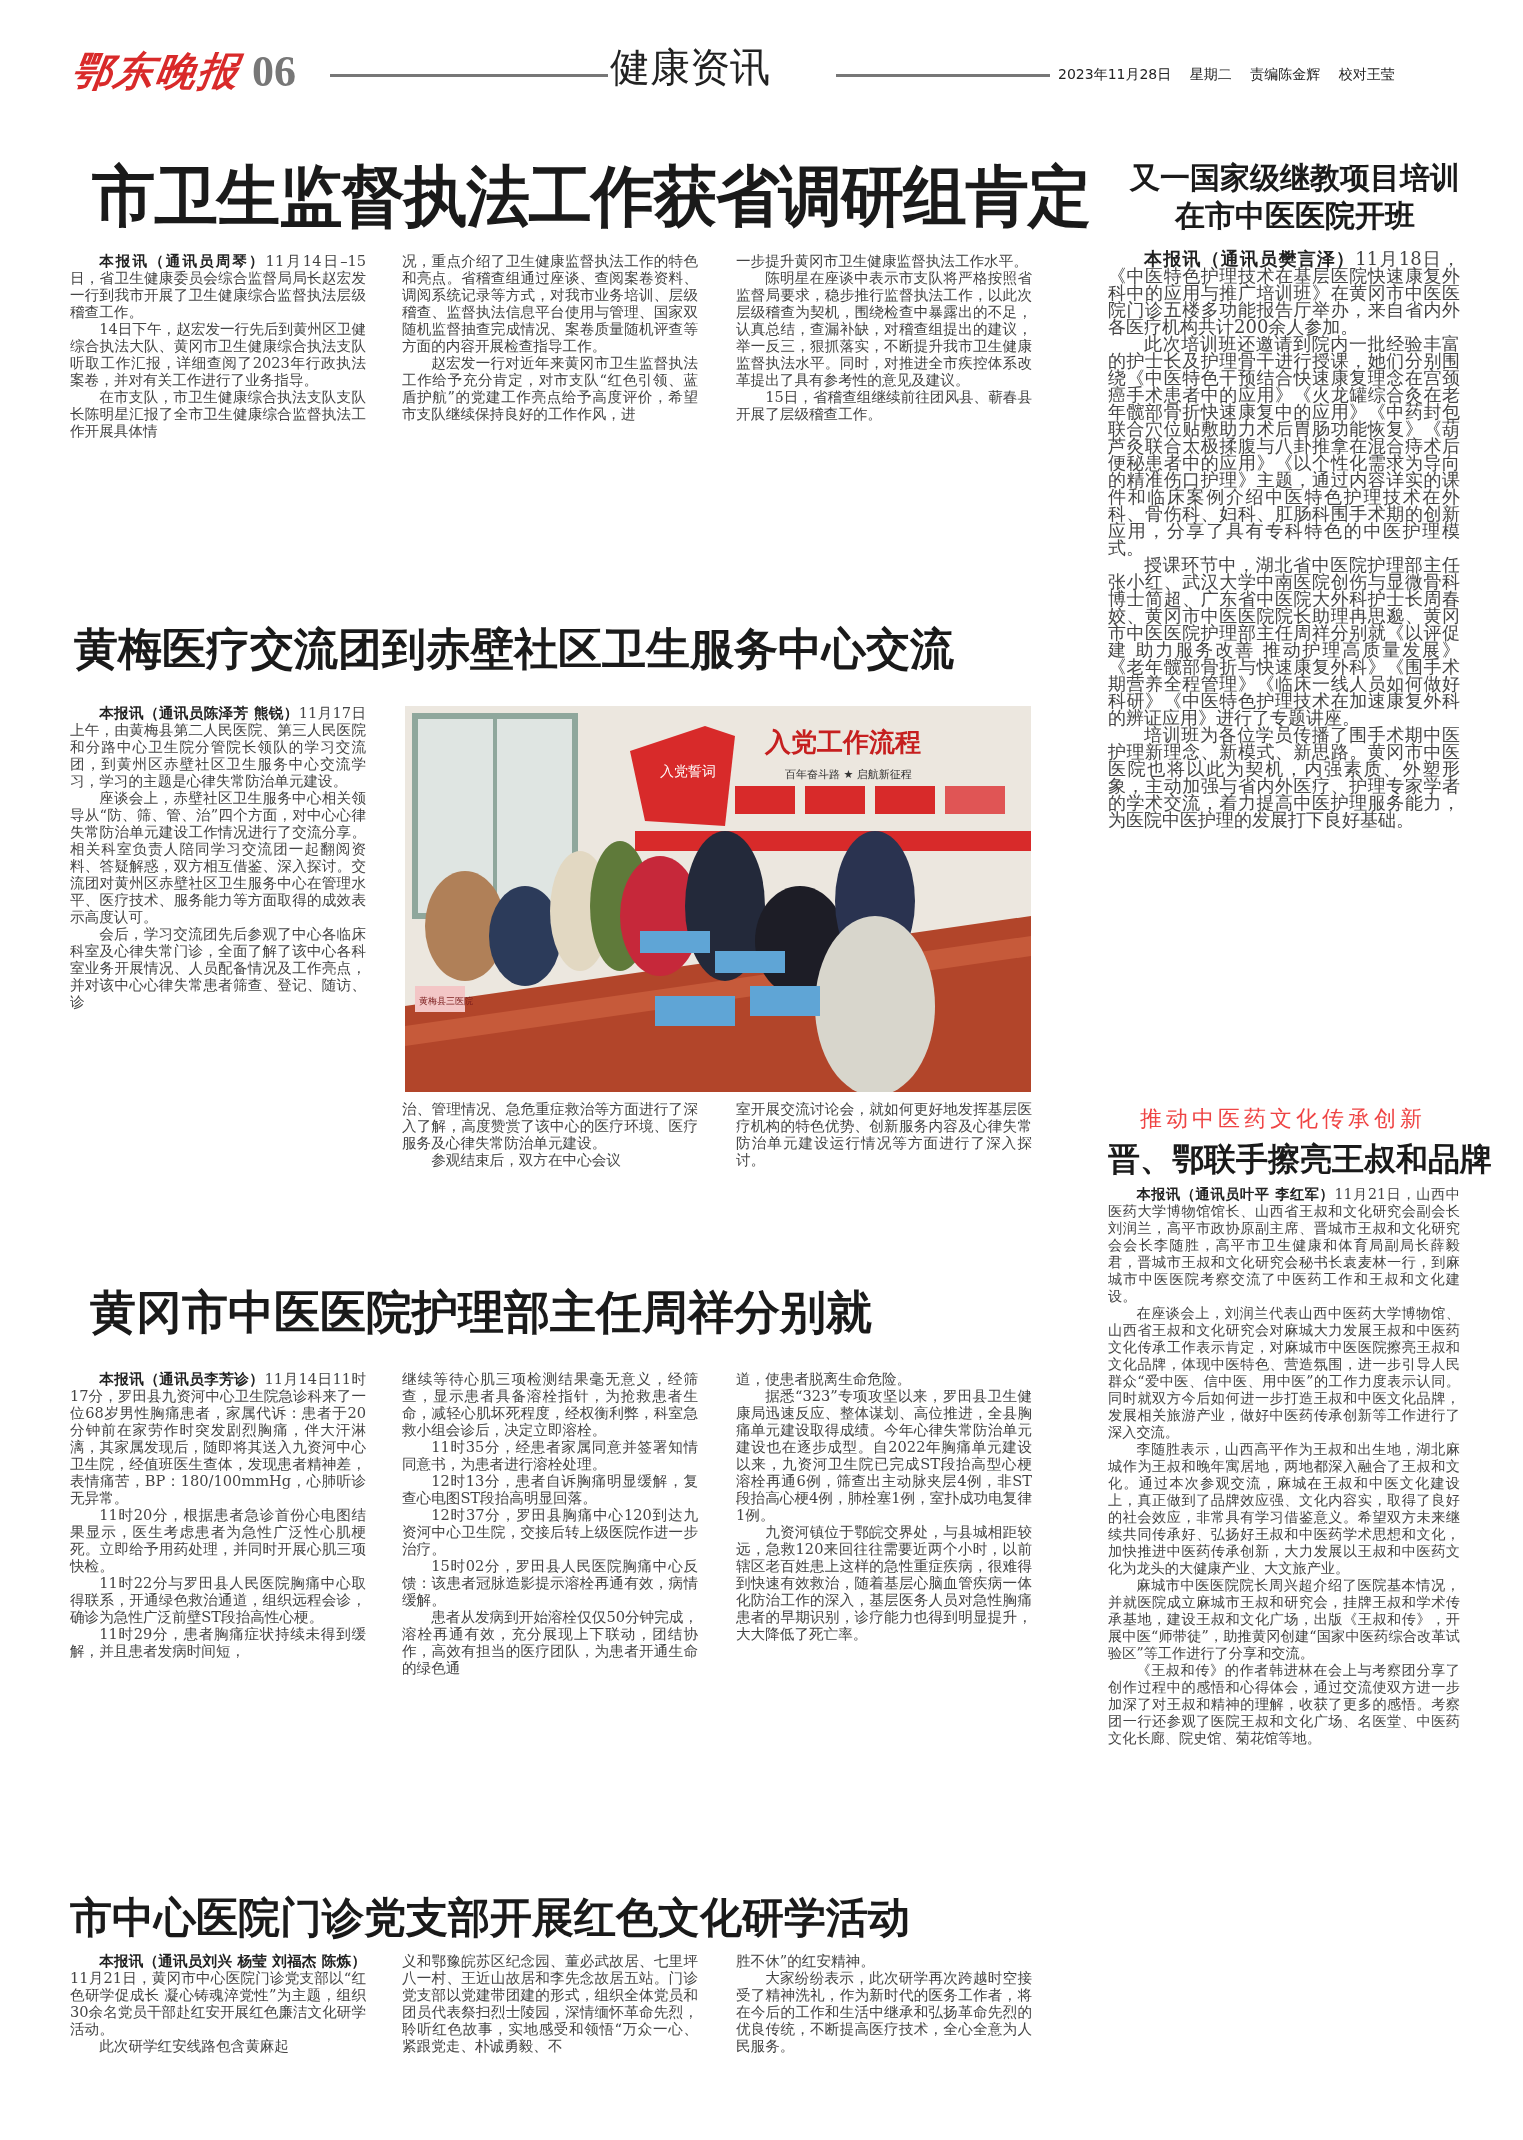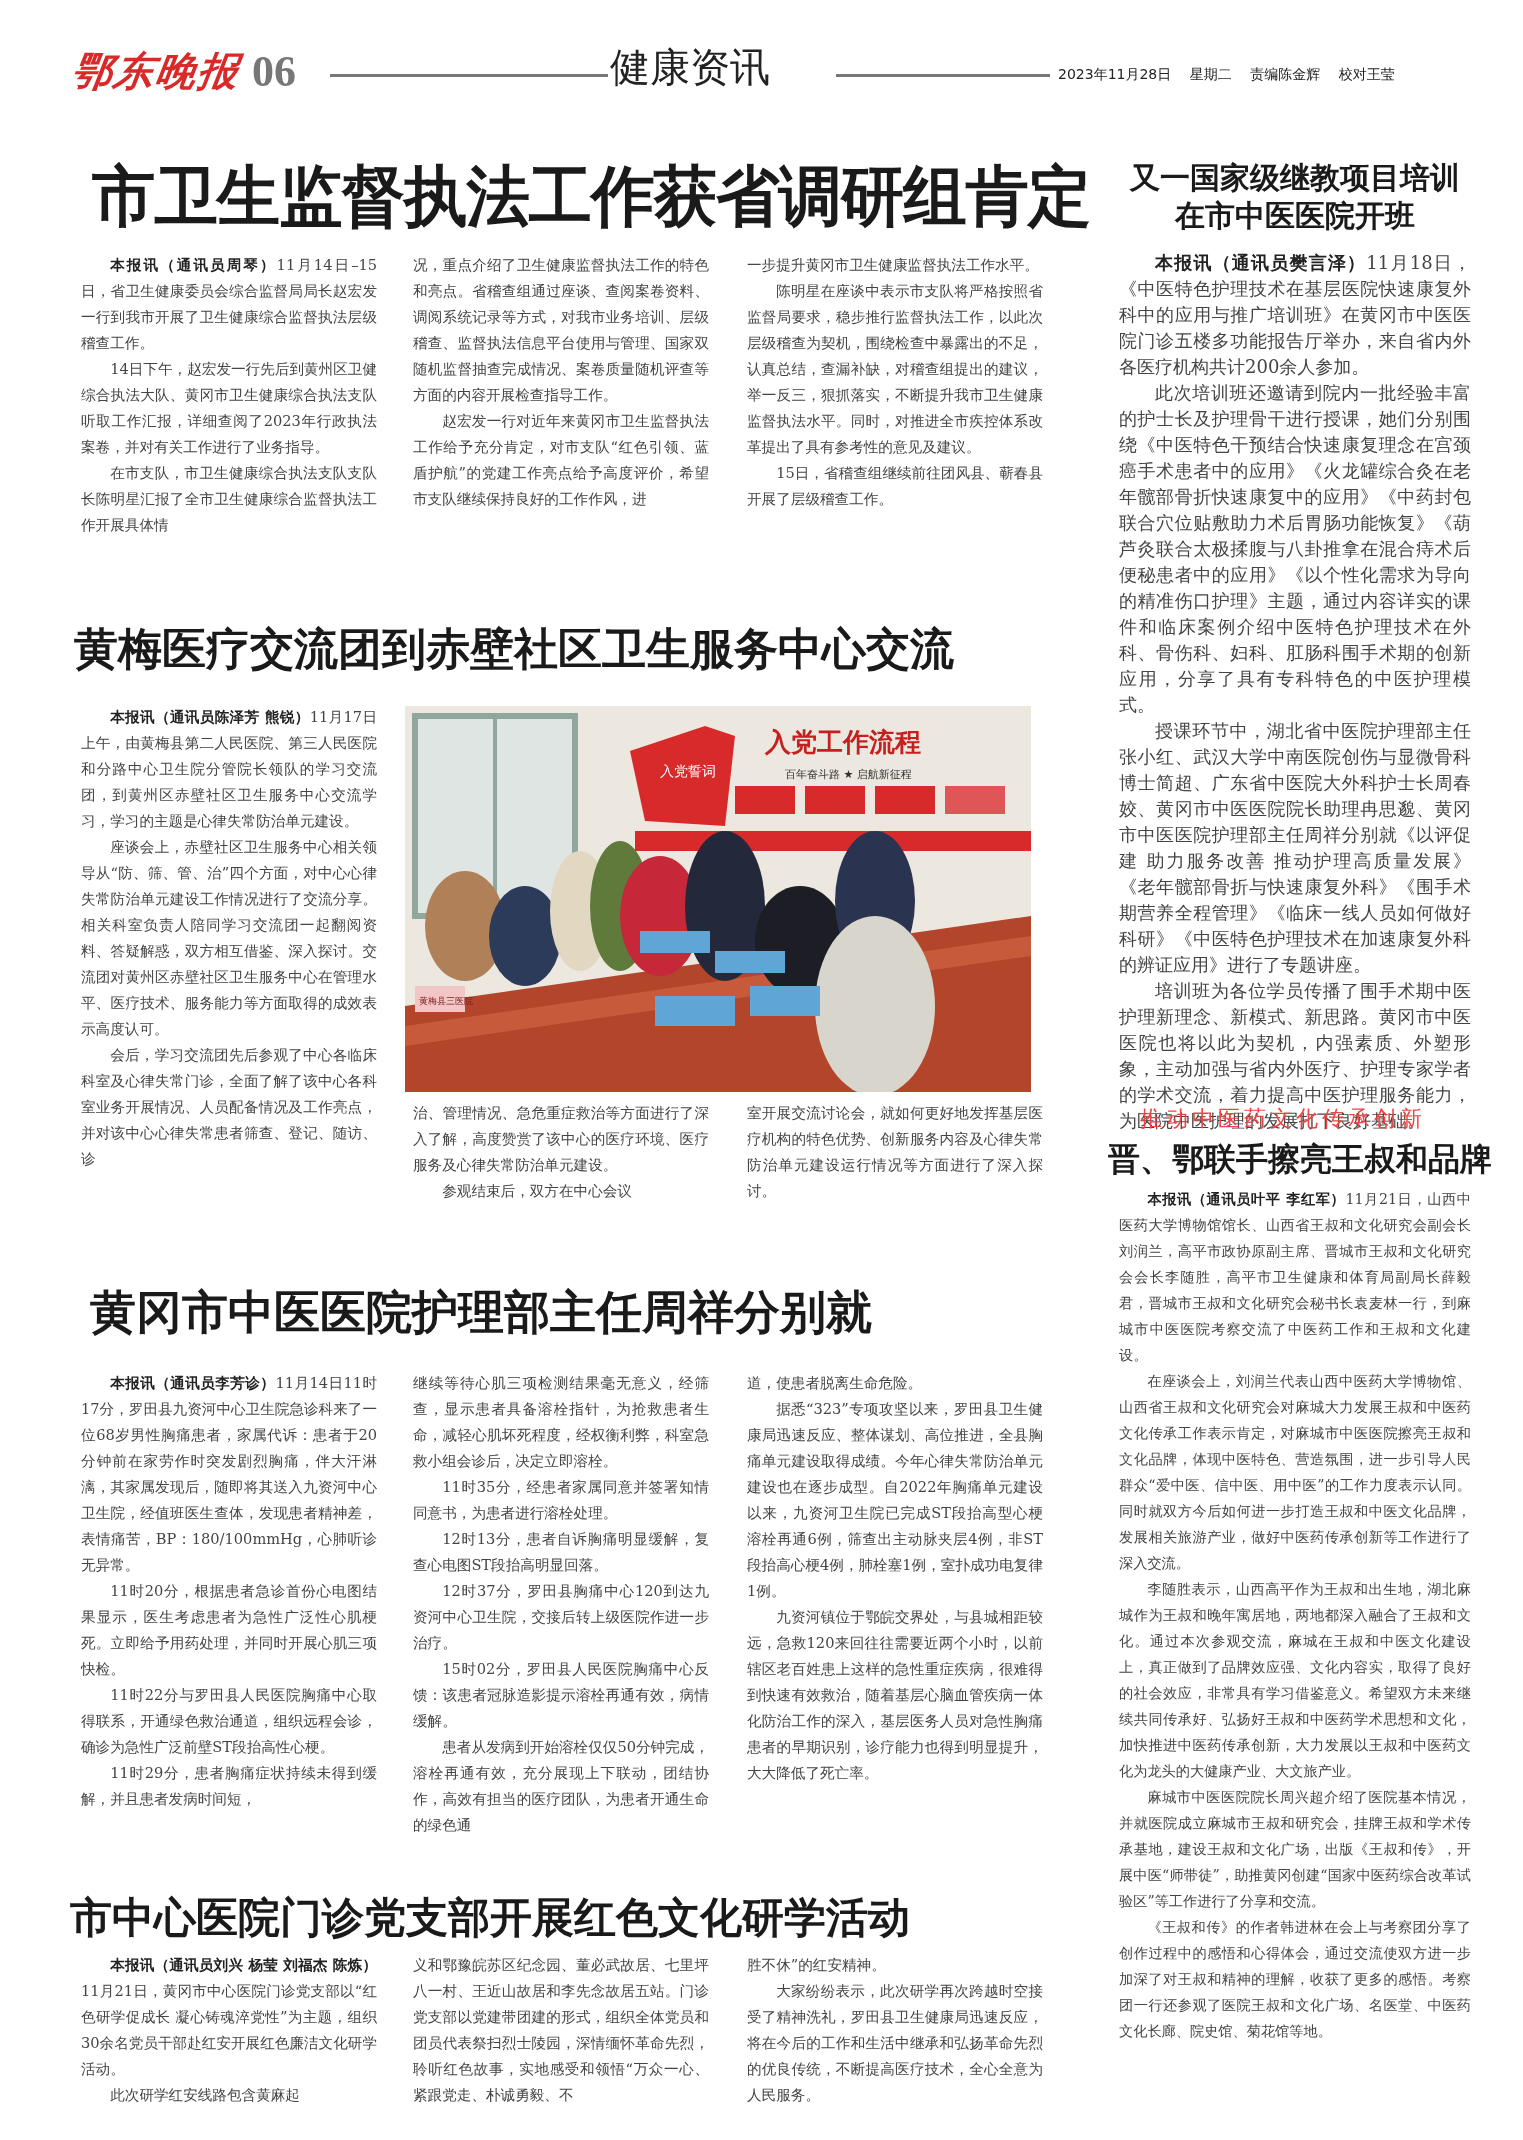--- a/index.html
+++ b/index.html
@@ -11,21 +11,21 @@
   .pagenum { position: absolute; left: 252px; top: 46px; font-family: "Liberation Serif", serif; font-weight: bold; font-size: 44px; color: #777; }
   .rule-l { position: absolute; left: 330px; top: 74px; width: 278px; height: 3px; background: #777; }
   .section { position: absolute; left: 610px; top: 40px; font-family: "DejaVu Sans", sans-serif; font-size: 40px; color: #222; }
   .rule-r { position: absolute; left: 836px; top: 74px; width: 214px; height: 3px; background: #777; }
   .meta { position: absolute; left: 1058px; top: 66px; font-family: "DejaVu Sans", sans-serif; font-size: 14px; color: #222; white-space: nowrap; }
   .meta span { margin-right: 14px; }
 
   .h1 { position: absolute; font-family: "DejaVu Sans", sans-serif; color: #1a1a1a; white-space: nowrap; }
   .h1.bold { font-weight: bold; }
 
-  .col { position: absolute; font-size: 14.6px; line-height: 26px; color: #444; text-align: justify; margin-left: 11px; }
+  .col { position: absolute; font-size: 14.6px; line-height: 17px; color: #444; text-align: justify; }
   .col p { text-indent: 2em; }
   .col p.cont { text-indent: 0; }
   .col b { color: #222; font-family: "DejaVu Sans", sans-serif; font-weight: bold; }
 
   .photo { position: absolute; left: 405px; top: 706px; width: 626px; height: 386px; overflow: hidden; background: #e9e4dc; }
   .sub-h { position: absolute; font-family: "DejaVu Serif", serif; font-size: 22px; color: #ef4444; letter-spacing: 4px; }
 </style>
 </head>
 <body>
 
@@ -137,21 +137,21 @@
   <h1 class="h1" style="left:70px;top:1890px;font-size:42px;">市中心医院门诊党支部开展红色文化研学活动</h1>
   <div class="col" style="left:70px;top:1952px;width:296px;">
       <p><b>本报讯（通讯员刘兴 杨莹 刘福杰 陈炼）</b><span>11月21日，黄冈市中心医院门诊党支部以“红色研学促成长 凝心铸魂淬党性”为主题，组织30余名党员干部赴红安开展红色廉洁文化研学活动。</span></p>
       <p><span>此次研学红安线路包含黄麻起</span></p>
     </div>
   <div class="col" style="left:402px;top:1952px;width:296px;">
       <p class="cont"><span>义和鄂豫皖苏区纪念园、董必武故居、七里坪八一村、王近山故居和李先念故居五站。门诊党支部以党建带团建的形式，组织全体党员和团员代表祭扫烈士陵园，深情缅怀革命先烈，聆听红色故事，实地感受和领悟“万众一心、紧跟党走、朴诚勇毅、不</span></p>
     </div>
   <div class="col" style="left:736px;top:1952px;width:296px;">
       <p class="cont"><span>胜不休”的红安精神。</span></p>
-      <p><span>大家纷纷表示，此次研学再次跨越时空接受了精神洗礼，罗田县卫生健康局迅速反应，将在今后的工作和生活中继承和弘扬革命先烈的优良传统，不断提高医疗技术，全心全意为人民服务。</span></p>
+      <p><span>大家纷纷表示，此次研学再次跨越时空接受了精神洗礼，作为新时代的医务工作者，将在今后的工作和生活中继承和弘扬革命先烈的优良传统，不断提高医疗技术，全心全意为人民服务。</span></p>
     </div>
 </section>
 
 <section>
   <h2 class="h1" style="left:1115px;top:158px;font-size:30px;width:360px;text-align:center;">又一国家级继教项目培训</h2>
   <h2 class="h1" style="left:1115px;top:196px;font-size:30px;width:360px;text-align:center;">在市中医医院开班</h2>
   <div class="col" style="left:1108px;top:250px;width:352px;font-size:18px;">
       <p><b>本报讯（通讯员樊言泽）</b><span>11月18日，《中医特色护理技术在基层医院快速康复外科中的应用与推广培训班》在黄冈市中医医院门诊五楼多功能报告厅举办，来自省内外各医疗机构共计200余人参加。</span></p>
       <p><span>此次培训班还邀请到院内一批经验丰富的护士长及护理骨干进行授课，她们分别围绕《中医特色干预结合快速康复理念在宫颈癌手术患者中的应用》《火龙罐综合灸在老年髋部骨折快速康复中的应用》《中药封包联合穴位贴敷助力术后胃肠功能恢复》《葫芦灸联合太极揉腹与八卦推拿在混合痔术后便秘患者中的应用》《以个性化需求为导向的精准伤口护理》主题，通过内容详实的课件和临床案例介绍中医特色护理技术在外科、骨伤科、妇科、肛肠科围手术期的创新应用，分享了具有专科特色的中医护理模式。</span></p>
       <p><span>授课环节中，湖北省中医院护理部主任张小红、武汉大学中南医院创伤与显微骨科博士简超、广东省中医院大外科护士长周春姣、黄冈市中医医院院长助理冉思邈、黄冈市中医医院护理部主任周祥分别就《以评促建 助力服务改善 推动护理高质量发展》《老年髋部骨折与快速康复外科》《围手术期营养全程管理》《临床一线人员如何做好科研》《中医特色护理技术在加速康复外科的辨证应用》进行了专题讲座。</span></p>

